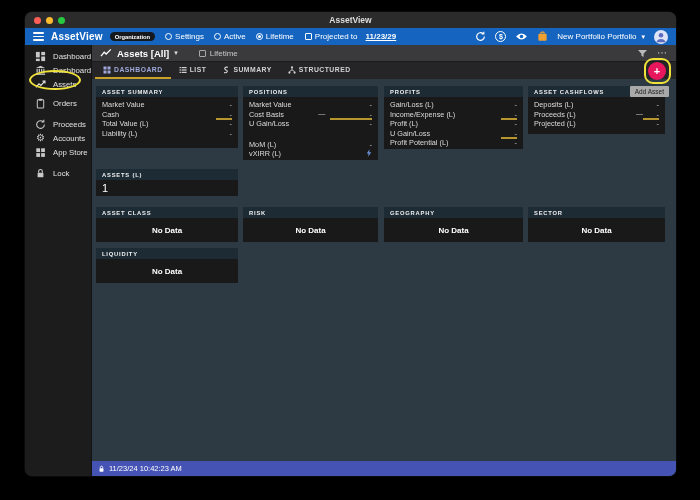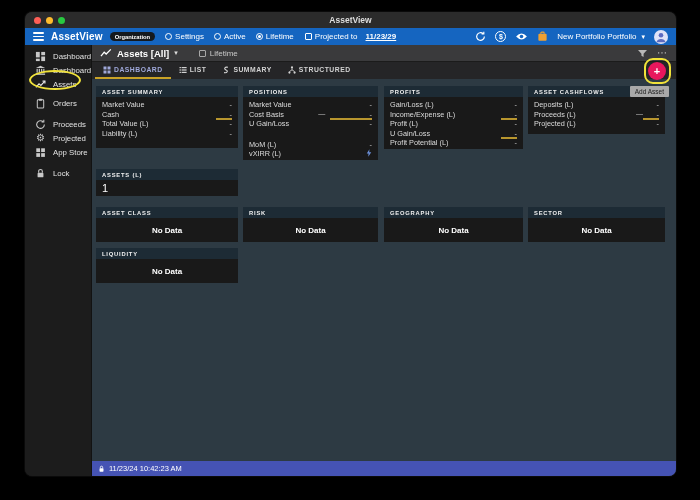--- a/index.html
+++ b/index.html
@@ -213,21 +213,21 @@
           <span class="ic">
             <svg width="11" height="11" viewBox="0 0 12 12" fill="none" stroke="#c8c8c8" stroke-width="1.2">
                 <path d="M10.2 6a4.2 4.2 0 1 1 -1.3 -3"></path>
                 <path d="M9.6 0.9 v2.4 h-2.4"></path>
               </svg>
           </span>
           <span>Proceeds</span>
         </div>
         <div class="side-item">
           <span class="ic" style="color:#c8c8c8;font-size:10px;line-height:10px;">⚙</span>
-          <span>Projected</span>
+          <span>Accounts</span>
         </div>
         <div class="side-item">
           <span class="ic">
             <svg width="11" height="11" viewBox="0 0 12 12" fill="#c8c8c8">
                 <rect x="1.4" y="1.4" width="4.1" height="4.1"></rect>
                 <rect x="6.7" y="1.4" width="4.1" height="4.1"></rect>
                 <rect x="1.4" y="6.7" width="4.1" height="4.1"></rect>
                 <rect x="6.7" y="6.7" width="4.1" height="4.1"></rect>
               </svg>
           </span>

